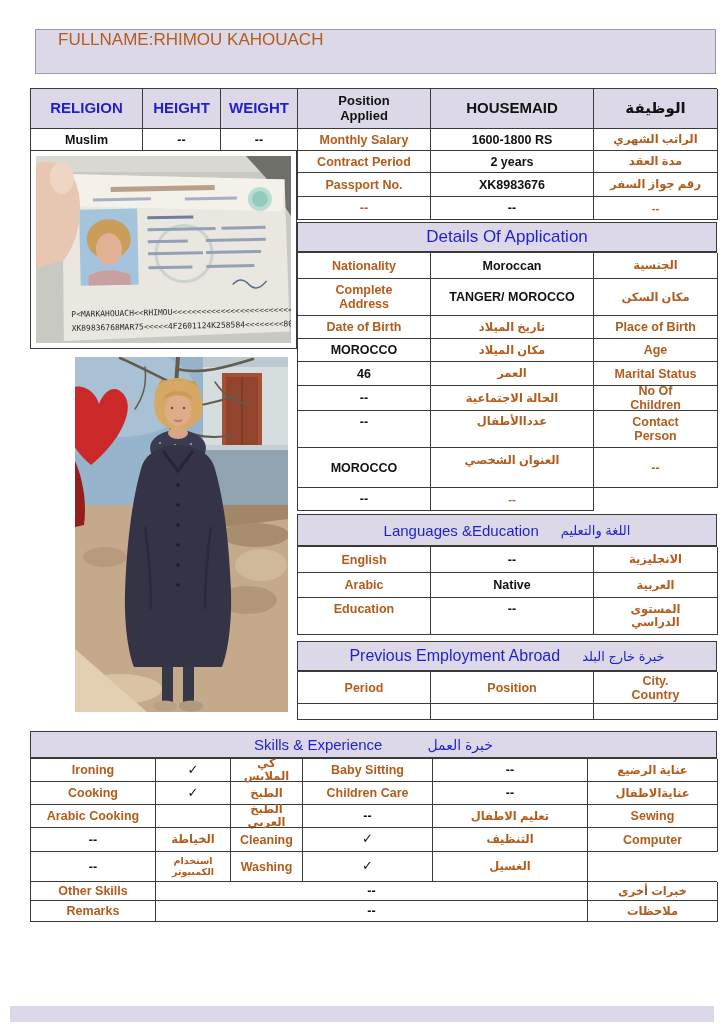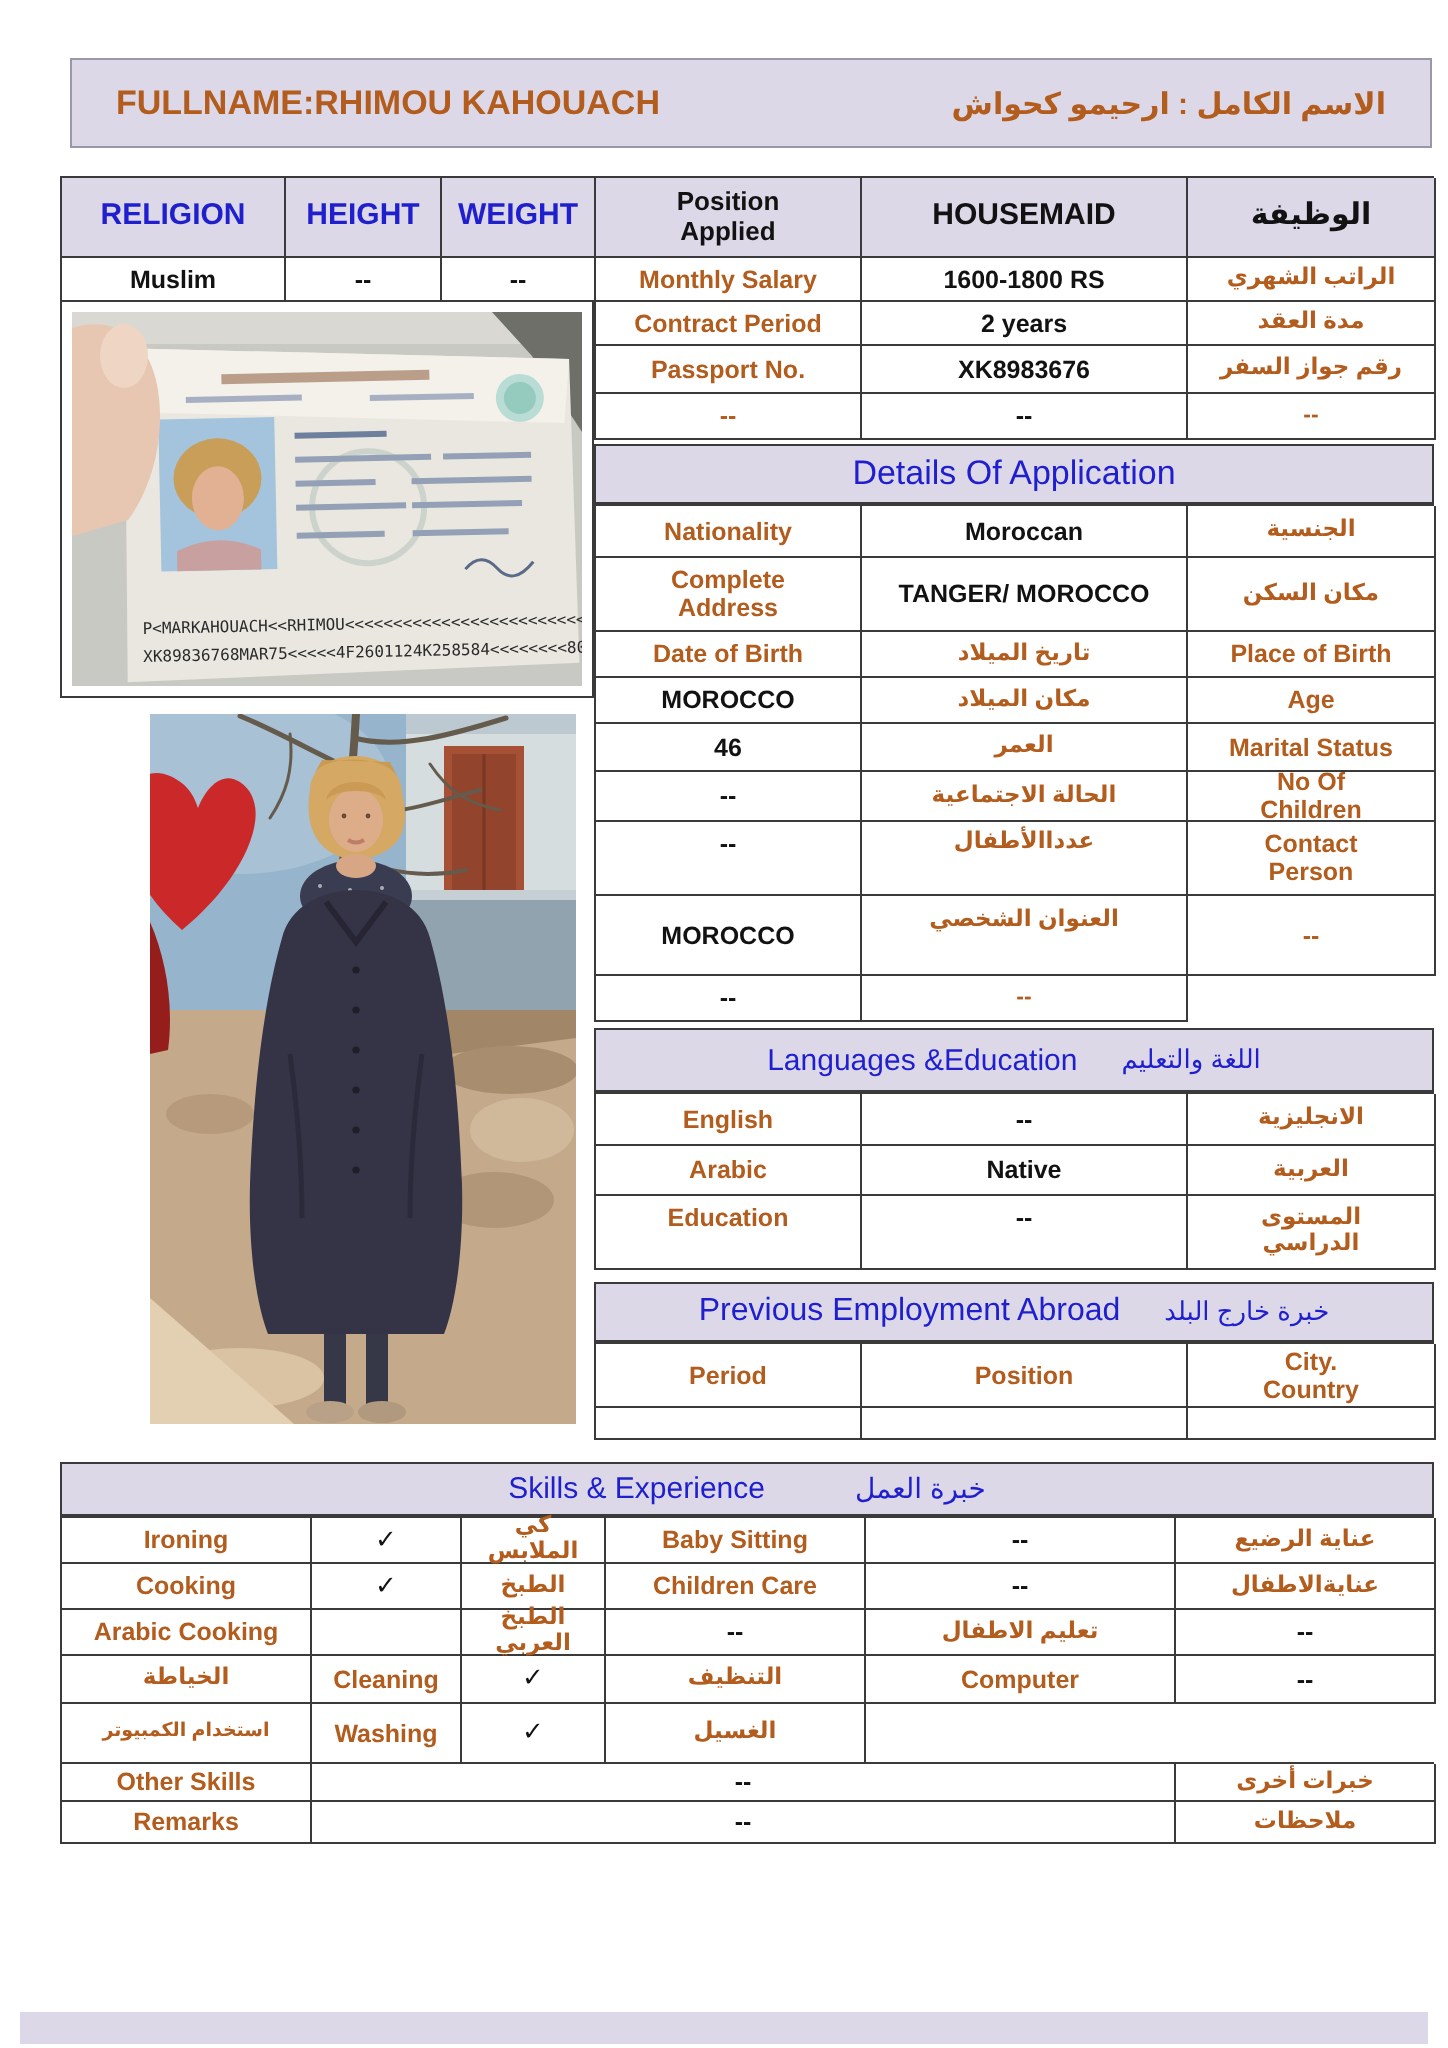--- a/index.html
+++ b/index.html
@@ -17,33 +17,32 @@
   .ink{color:var(--ink,#121212);}
   .f15{font-size:15px;}
   .f13{font-size:13px;}
   .f12{font-size:12.5px;}
   .ar{font-size:11.5px;}
   .sm{font-size:9.5px;}
   .wrap2{padding:0 24px;}
   .banner{background:var(--lav,#dcd8e8);border:1px solid var(--border,#3a3a3a);
           display:flex;align-items:center;justify-content:center;gap:22px;font-weight:400;}
   .hdrbox{background:var(--lav,#dcd8e8);border:1px solid #9a97a8;
-          display:flex;align-items:center;justify-content:space-between;
-          padding:0 22px;font-weight:700;}
+          display:flex;justify-content:space-between;
+          padding:0 22px;font-weight:400;}
   .photoCell{border:1px solid var(--border,#3a3a3a);background:#fff;padding:5px;}
   .footband{background:var(--lav,#dcd8e8);}
 </style>
 </head>
 <body>
 
 <div class="page">
 
   <div class="abs hdrbox" style="left:35px;top:29px;width:681px;height:45px;">
     <span class="brown" style="font-size:17px;">FULLNAME:RHIMOU KAHOUACH</span>
-    <span class="brown" style="font-size:15px;">الاسم الكامل : ارحيمو كحواش</span>
   </div>
 
   <div class="abs tbl" style="left:30px;top:88px;width:267px;grid-template-columns:112px 78px 77px;grid-template-rows:40px 22px;">
     <div class="c lav blue f15">RELIGION</div>
     <div class="c lav blue f15">HEIGHT</div>
     <div class="c lav blue f15">WEIGHT</div>
     <div class="c ink f12">Muslim</div>
     <div class="c ink f12">--</div>
     <div class="c ink f12">--</div>
   </div>
@@ -269,20 +268,21 @@
     <div class="c brown f12">Children Care</div>
     <div class="c ink f12">--</div>
     <div class="c brown ar">عنايةالاطفال</div>
 
     <div class="c brown f12">Arabic Cooking</div>
     <div class="c ink f13"></div>
     <div class="c brown ar">الطبخ العربي</div>
     <div class="c ink f12">--</div>
     <div class="c brown ar">تعليم الاطفال</div>
 
+    <div class="c brown f12">Sewing</div>
     <div class="c ink f12">--</div>
     <div class="c brown ar">الخياطة</div>
     <div class="c brown f12">Cleaning</div>
     <div class="c ink f13">✓</div>
     <div class="c brown ar">التنظيف</div>
 
     <div class="c brown f12">Computer</div>
     <div class="c ink f12">--</div>
     <div class="c brown sm">استخدام الكمبيوتر</div>
     <div class="c brown f12">Washing</div>

